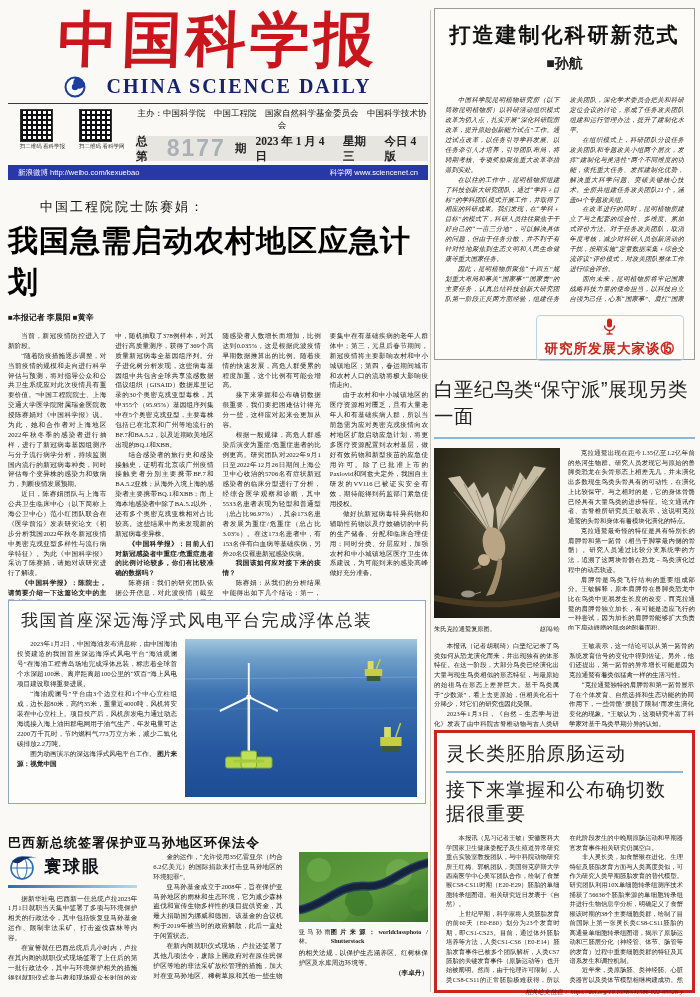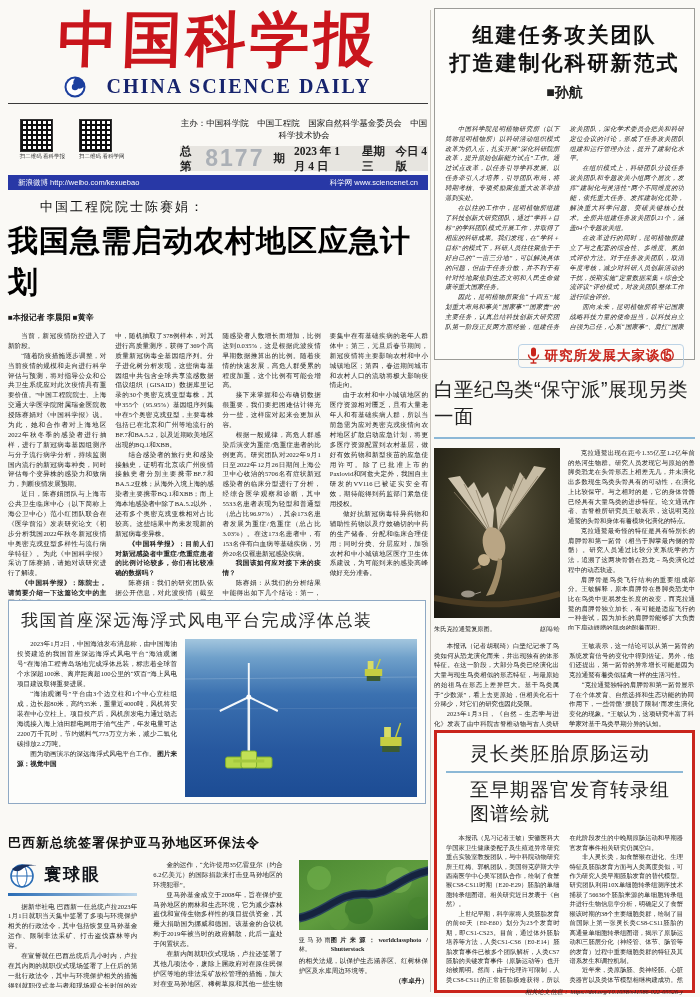--- a/index.html
+++ b/index.html
@@ -16,21 +16,21 @@
   #masthead{left:8px;top:6px;width:420px;}
   .title-cn{
     text-align:center;font-size:60px;font-weight:bold;color:#c9151c;
     letter-spacing:4px;line-height:1.15;transform:skewX(-2deg);
     font-family:"Liberation Serif","DejaVu Serif",serif;
   }
   .en-row{display:flex;justify-content:center;align-items:center;gap:20px;margin-top:0px;}
   .en-title{color:#17246d;font-weight:bold;font-size:20px;letter-spacing:2px;}
   .mast-rule{border:none;border-top:1.5px solid #3a3a3a;margin:5px 0 0;}
   .info1{font-size:8px;text-align:center;margin-top:4px;color:#1a1a1a;letter-spacing:.3px;}
-  .mast-mid{display:flex;margin-top:13px;gap:44px;}
+  .mast-mid{display:flex;margin-top:3px;}
   .qr-wrap{width:128px;display:flex;gap:14px;justify-content:center;padding-top:2px;}
   .qr-unit{text-align:center;}
   .qr{
     width:33px;height:33px;border:1px solid #333;box-sizing:border-box;
     background-image:
       repeating-linear-gradient(0deg,#111 0 2px,transparent 2px 5px),
       repeating-linear-gradient(90deg,#111 0 2px,#fff 2px 5px);
   }
   .qr-cap{font-size:5.5px;margin-top:1px;color:#333;}
   .mast-right{flex:1;}
@@ -64,58 +64,58 @@
     font-family:Liberation Sans, sans-serif;}
   .wind-flex{display:flex;gap:8px;padding:2px 8px 8px;}
   .wind-text{width:160px;font-size:6.6px;line-height:1.52;text-align:justify;overflow:hidden;height:158px;color:#1c1c1c;}
   .wind-cap b{font-weight:bold;}
   .wind-img{flex:1;height:158px;}
 
   
   #brazil{left:8px;top:834px;width:420px;}
   .brz-title{font-size:13px;font-weight:bold;letter-spacing:1px;color:#111;
     font-family:"Liberation Sans","DejaVu Sans",sans-serif;}
-  .brz-cols{display:flex;gap:16px;margin-top:8px;}
+  .brz-cols{display:flex;gap:16px;}
   .brz-col{width:133px;font-size:6.6px;line-height:1.5;text-align:justify;height:128px;overflow:hidden;color:#1c1c1c;}
   .globe-badge{display:flex;align-items:center;gap:6px;}
   .globe-label{font-weight:bold;font-size:17px;letter-spacing:2px;color:#10131a;
     font-family:"Liberation Sans","DejaVu Sans",sans-serif;}
   .globe-rule{height:2.5px;background:linear-gradient(90deg,#2a6db5,#bcd6ea);margin:3px 0 6px;}
   .brz-imgcap{display:flex;justify-content:space-between;font-size:6.2px;margin:2px 0 3px;}
   .brz-imgcap b{font-weight:bold;}
 
   
   #kunming{left:434px;top:8px;width:261px;height:352px;border:1px solid #9c9c98;
     background:#fdfcf9;box-sizing:border-box;padding:12px 10px 8px;}
   .kun-t{font-size:21px;font-weight:bold;text-align:center;letter-spacing:2px;color:#111;line-height:1.35;}
   .kun-byline{text-align:center;font-size:14px;font-weight:bold;margin:6px 0 22px;color:#222;}
   .kun-body{column-count:2;column-gap:10px;height:212px;overflow:hidden;
     font-size:6.4px;line-height:1.55;text-align:justify;font-style:italic;color:#222;}
   .kun-badge{display:flex;align-items:center;gap:5px;justify-content:flex-end;margin-top:8px;}
-  .kun-badge-box{display:flex;align-items:center;gap:5px;border:1px solid #bcd3e6;border-radius:4px;padding:2px 8px;}
+  .kun-badge-box{display:flex;align-items:center;gap:5px;border:1px solid #bcd3e6;border-radius:4px;padding:2px 8px;flex-direction:column;}
   .kun-badge-text{color:#c9251c;font-weight:bold;font-size:13.5px;letter-spacing:1px;}
 
   
   #bird{left:434px;top:376px;width:261px;}
   .bird-title{font-size:19.5px;letter-spacing:.5px;color:#222;
     font-family:Liberation Sans, sans-serif;}
   .bird-rule{height:2px;background:#8cb8d6;margin-top:7px;}
   .bird-top{display:flex;gap:8px;margin-top:9px;}
   .bird-left{width:126px;}
   .bird-cap{display:flex;justify-content:space-between;font-size:6.2px;margin-top:3px;color:#222;}
   .bird-coltext{flex:1;font-size:6.4px;line-height:1.52;text-align:justify;height:182px;overflow:hidden;color:#1c1c1c;}
   .bird-bottom{display:flex;gap:10px;margin-top:7px;}
   .bird-bcol{width:125px;font-size:6.4px;line-height:1.52;text-align:justify;height:118px;overflow:hidden;color:#1c1c1c;}
   .doi{font-style:italic;text-indent:2em;}
   .doi-link{font-style:italic;word-break:break-all;text-indent:1em;}
 
   
   #primate{left:434px;top:730px;width:261px;height:263px;border:3px solid #c9251c;
     background:#fdfcf9;box-sizing:border-box;padding:9px 9px 6px;}
-  .pri-t{font-size:19px;letter-spacing:1px;color:#222;line-height:1.25;margin-left:24px;}
+  .pri-t{font-size:19px;letter-spacing:1px;color:#222;line-height:1.25;}
   .pri-rule{height:2px;background:#8cb8d6;margin:5px 0;}
   .pri-body{column-count:2;column-gap:10px;height:152px;overflow:hidden;margin-top:8px;
     font-size:6.3px;line-height:1.5;text-align:justify;color:#1c1c1c;}
   .pri-foot{margin-top:3px;text-align:right;font-size:6.3px;font-style:italic;color:#222;}
 </style>
 </head>
 <body>
 
 <div class="vrule"></div>
 
@@ -285,21 +285,20 @@
         <span>亚马孙雨林。</span>
         <b>图片来源：worldclassphoto / Shutterstock</b>
       </div>
       <p style="text-indent:0;">的相关法规，以保护生态涵养区、红树林保护区及水库周边环境等。</p>
       <p style="text-indent:0;text-align:right;font-weight:bold;">（李卓丹）</p>
     </div>
   </div>
 </div>
 
 <div id="kunming" class="abs">
-  <div class="kun-t">组建任务攻关团队</div>
   <div class="kun-t">打造建制化科研新范式</div>
   <div class="kun-byline">■孙航</div>
   <div class="kun-body txt">
     <p>中国科学院昆明植物研究所（以下简称昆明植物所）以科研活动组织模式改革为切入点，扎实开展“深化科研院所改革，提升原始创新能力试点”工作。通过试点改革，以任务引导学科发展、以任务牵引人才培养，引导团队布局，将聘期考核、专项奖励聚焦重大改革举措落到实处。</p>
     <p>在以往的工作中，昆明植物所组建了科技创新大研究团队，通过“学科＋目标”的学科团队模式开展工作，并取得了相应的科研成果。我们发现，在“学科＋目标”的模式下，科研人员往往聚焦于干好自己的“一亩三分地”，可以解决具体的问题，但由于任务分散，并不利于有针对性地聚焦到生态文明和人民生命健康等重大国家任务。</p>
     <p>因此，昆明植物所聚焦“十四五”规划重大布局和事关“国家事”“国家责”的主要任务，认真总结科技创新大研究团队第一阶段正反两方面经验，组建任务攻关团队，深化学术委员会把关和科研定位会议的讨论，形成了任务攻关团队组建和运行管理办法，提升了建制化水平。</p>
     <p>在组织模式上，科研团队分设任务攻关团队和专题攻关小组两个层次，发挥“建制化与灵活性”两个不同维度的功能，依托重大任务、发挥建制化优势，解决重大科学问题、突破关键核心技术。全所共组建任务攻关团队21个，涵盖64个专题攻关组。</p>
     <p>在改革进行的同时，昆明植物所建立了与之配套的综合性、多维度、累加式评价方法。对于任务攻关团队，取消年度考核，减少对科研人员创新活动的干扰，按期实施“定量数据采集＋综合交流评议”评价模式，对攻关团队整体工作进行综合评价。</p>
     <p>面向未来，昆明植物所将牢记国家战略科技力量的使命担当，以科技自立自强为己任，心系“国家事”、肩扛“国家责”，立足中国西南，辐射“一带一路”沿线区域，推动学科深度交叉，成为特色鲜明、研究卓越、有重要影响力的世界一流研究机构。</p>
 
@@ -373,21 +372,21 @@
       <p>“克拉通鹫独特的肩胛骨和第一跖骨显示了在个体发育、自然选择和生态功能的协同作用下，一些骨骼‘摆脱了限制’而发生演化变化的现象。”王敏认为，这项研究丰富了科学家对基干鸟类早期分异的认知。</p>
       <p class="doi">相关论文信息：</p>
       <p class="doi-link">https://doi.org/10.1038/s41559-022-01921-w</p>
     </div>
   </div>
 </div>
 
 <div id="primate" class="abs">
   <div class="pri-t">灵长类胚胎原肠运动</div>
   <div class="pri-rule"></div>
-  <div class="pri-t">至早期器官发育转录组图谱绘就</div>
+  <div class="pri-t">接下来掌握和公布确切数据很重要</div>
   <div class="pri-body txt">
     <p>本报讯（见习记者王敏）安徽医科大学国家卫生健康委配子及生殖道异常研究重点实验室教授团队，与中科院动物研究所王红梅、郭帆团队，美国得克萨斯大学西南医学中心吴军团队合作，绘制了食蟹猴CS8-CS11时期（E20-E29）胚胎的单细胞转录组图谱。相关研究近日发表于《自然》。</p>
     <p>上世纪早期，科学家将人类胚胎发育的前60天（E0-E60）划分为23个发育时期，即CS1-CS23。目前，通过体外胚胎培养等方法，人类CS1-CS6（E0-E14）胚胎发育事件已被多个团队解析，人类CS7胚胎的关键发育事件（原肠运动等）也开始被阐明。然而，由于伦理许可限制，人类CS8-CS11的正常胚胎极难获得，所以在此阶段发生的中晚期原肠运动和早期器官发育事件相关研究仍属空白。</p>
     <p>非人灵长类，如食蟹猴在进化、生理特征及胚胎发育方面与人类高度类似，可作为研究人类早期胚胎发育的替代模型。研究团队利用10X单细胞转录组测序技术捕获了56636个胚胎来源的单细胞转录组并进行生物信息学分析，明确定义了食蟹猴该时期的38个主要细胞类群，绘制了目前国际上第一张灵长类CS8-CS11胚胎的高通量单细胞转录组图谱，揭示了原肠运动和三胚层分化（神经管、体节、肠管等的发育）过程中重要细胞类群的特征及其谱系发生和调控机制。</p>
     <p>近年来，类原肠胚、类神经胚、心脏类器官以及类体节模型相继构建成功。然而，由于缺乏灵长类动物体内相应时期胚胎的发育数据，这些胚胎模型对在体真实胚胎的模拟程度无法被直接证实。该研究弥补了这一空白，为未来相应时期胚胎模型的构建提供了在体的比对数据。</p>
 
   </div>
   <div class="pri-foot">
     <span>相关论文信息：</span>
     <span>https://doi.org/10.1038/s41586-022-05526-y</span>

